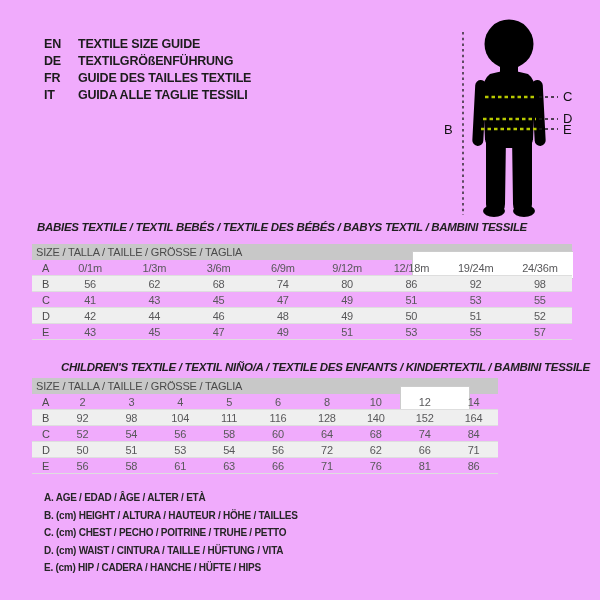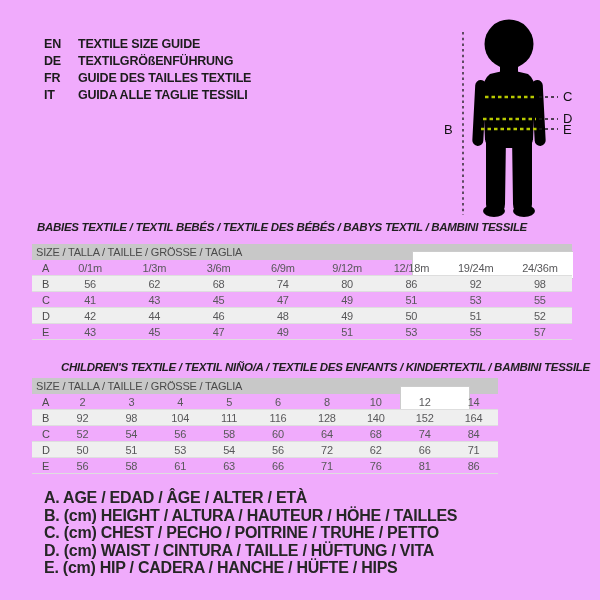--- a/index.html
+++ b/index.html
@@ -34,21 +34,21 @@
         color:#58585a;letter-spacing:-0.2px;}
   .trow.shaded{background:#efefef;}
   .tlabel{width:26px;padding-left:10px;box-sizing:border-box;color:#4c4c4c;}
   .tcell{flex:1;text-align:center;}
   .cell-overlay{position:absolute;z-index:1;background:#ffffff;border:1px solid #cccccc;}
   #babies-overlay{left:380px;top:7px;width:160px;height:26px;border-right:none;}
   #children-overlay{left:368px;top:8px;width:68px;height:25px;}
 
   
   .legend{position:absolute;left:44px;top:489px;}
-  .legend-line{height:17.5px;line-height:17.5px;font-size:16px;font-weight:bold;
+  .legend-line{height:17.5px;line-height:17.5px;font-size:10px;font-weight:bold;
                letter-spacing:-0.25px;color:#262626;white-space:nowrap;}
 </style>
 </head>
 <body>
 
 <div id="page">
 
   <div class="lang-block">
     <div class="lang-row">
       <span class="lang-code">EN</span>

